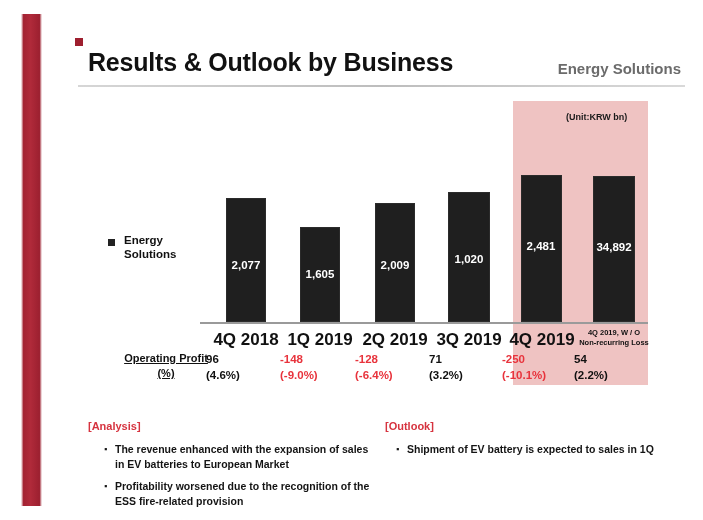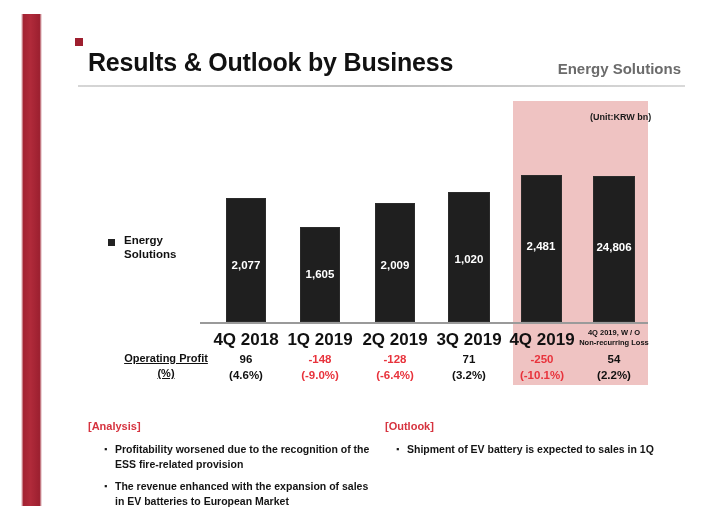--- a/index.html
+++ b/index.html
@@ -39,21 +39,21 @@
 
   
   #chart {
     position:absolute; left:0; top:0; width:703px; height:400px;
   }
   #highlight-box {
     position:absolute; left:513px; top:101px; width:135px; height:284px;
     background:#efc3c2;
   }
   #unit-label {
-    position:absolute; left:590px; top:112px;
+    position:absolute; left:566px; top:112px;
     font-size:9px; font-weight:bold; color:#1a1a1a; white-space:nowrap;
   }
 
   #baseline {
     position:absolute; left:200px; top:322px; width:448px; height:1.5px;
     background:#9a9a9a;
   }
 
   .bar {
     position:absolute;
@@ -86,21 +86,21 @@
 
   
   #op-row-label {
     position:absolute; left:116px; top:351px; width:100px;
     text-align:center; font-size:11px; font-weight:bold; color:#111111;
     line-height:15px;
   }
   #op-row-label span { text-decoration:underline; }
 
   .op-cell {
-    position:absolute; width:80px; text-align:center;
+    position:absolute; width:80px; text-align:left;
     font-size:11.5px; font-weight:bold; line-height:16px;
   }
   .op-cell .v, .op-cell .p { display:block; white-space:nowrap; }
   .op-cell.neg { color:#e8333c; }
   .op-cell.pos { color:#111111; }
 
   
   .block-heading {
     position:absolute; font-size:11px; font-weight:bold; color:#d6333f;
     white-space:nowrap;
@@ -144,21 +144,21 @@
   <div class="bar" style="left:375px; top:203px; width:40px; height:119px;"></div>
   <div class="bar-value" style="left:365px; top:259px; width:60px;">2,009</div>
 
   <div class="bar" style="left:448px; top:192px; width:42px; height:130px;"></div>
   <div class="bar-value" style="left:439px; top:253px; width:60px;">1,020</div>
 
   <div class="bar" style="left:521px; top:175px; width:41px; height:147px;"></div>
   <div class="bar-value" style="left:511px; top:240px; width:60px;">2,481</div>
 
   <div class="bar" style="left:593px; top:176px; width:42px; height:146px;"></div>
-  <div class="bar-value" style="left:584px; top:241px; width:60px;">24,806</div>
+  <div class="bar-value" style="left:584px; top:241px; width:60px;">34,892</div>
 
   <div id="baseline"></div>
 
   <div class="cat-label" style="left:206px; top:330px; width:80px;">4Q 2018</div>
   <div class="cat-label" style="left:280px; top:330px; width:80px;">1Q 2019</div>
   <div class="cat-label" style="left:355px; top:330px; width:80px;">2Q 2019</div>
   <div class="cat-label" style="left:429px; top:330px; width:80px;">3Q 2019</div>
   <div class="cat-label" style="left:502px; top:330px; width:80px;">4Q 2019</div>
   <div class="cat-label small" style="left:574px; top:328px; width:80px;">
     <div>4Q 2019, W / O</div>
@@ -191,20 +191,20 @@
   <span class="v">-250</span>
   <span class="p">(-10.1%)</span>
 </div>
 <div class="op-cell pos" style="left:574px; top:351px;">
   <span class="v">54</span>
   <span class="p">(2.2%)</span>
 </div>
 
 <div class="block-heading" style="left:88px; top:420px;">[Analysis]</div>
 <div class="bullet-list" style="left:104px; top:442px; width:275px;">
+  <div class="bullet-item">The revenue enhanced with the expansion of sales in EV batteries to European Market</div>
   <div class="bullet-item">Profitability worsened due to the recognition of the ESS fire-related provision</div>
-  <div class="bullet-item">The revenue enhanced with the expansion of sales in EV batteries to European Market</div>
 </div>
 
 <div class="block-heading" style="left:385px; top:420px;">[Outlook]</div>
 <div class="bullet-list" style="left:396px; top:442px; width:280px;">
   <div class="bullet-item" style="margin-bottom:12px;">Shipment of EV battery is expected to sales in 1Q</div>
 </div>
 
 </body></html>

